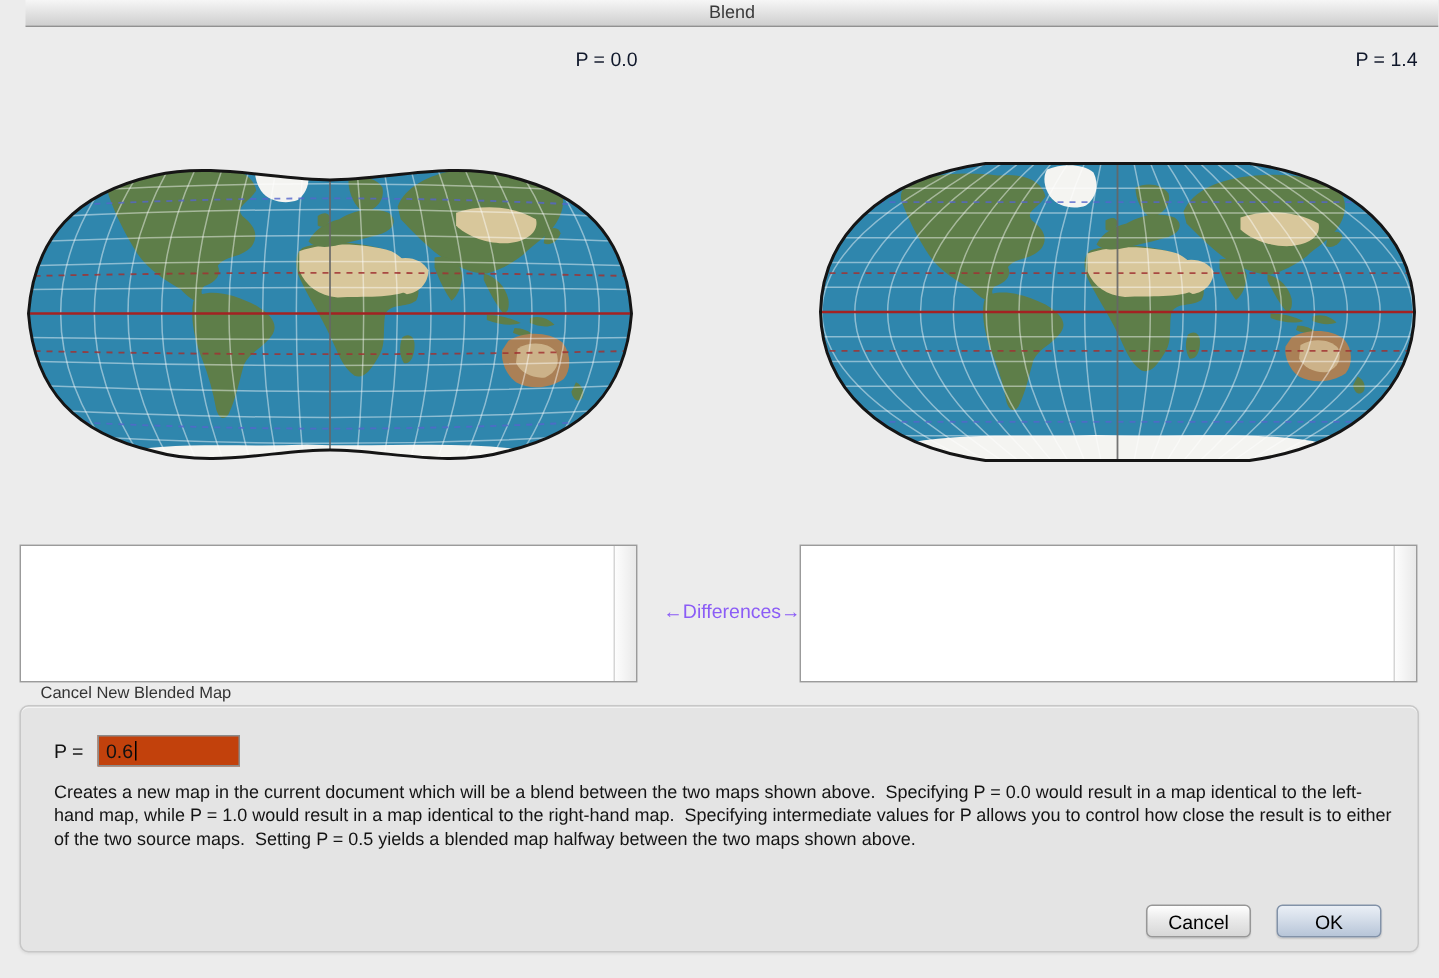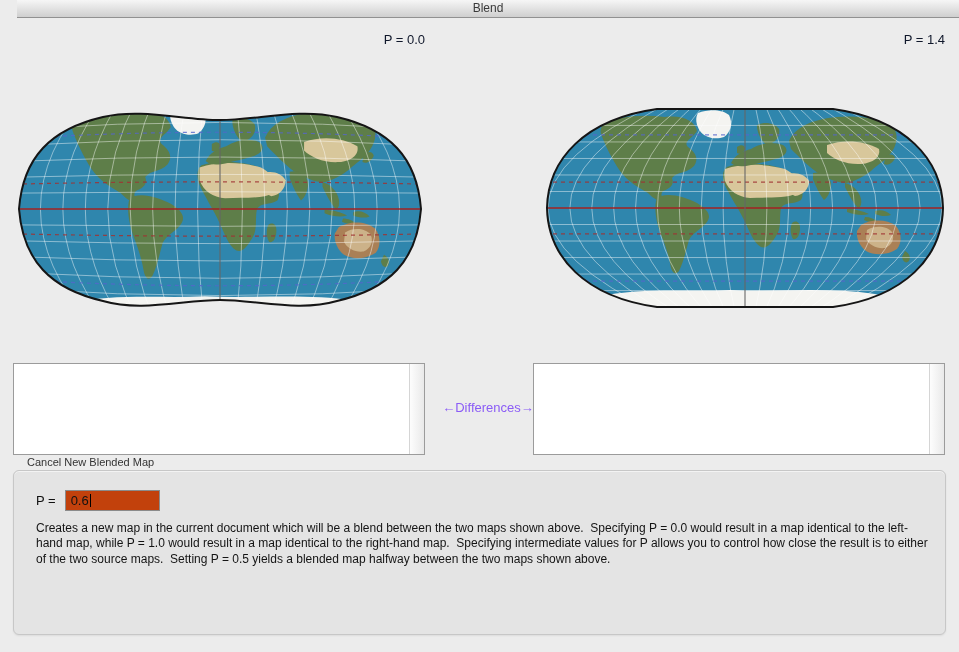--- a/index.html
+++ b/index.html
@@ -220,13 +220,17 @@
 
 <div class="groupbox">
   <div class="p-row">
     <span class="p-label">P =</span>
     <div class="text-field">
       <span>0.6</span>
         <span class="caret"></span>
     </div>
   </div>
   <p class="description">Creates a new map in the current document which will be a blend between the two maps shown above.  Specifying P = 0.0 would result in a map identical to the left-hand map, while P = 1.0 would result in a map identical to the right-hand map.  Specifying intermediate values for P allows you to control how close the result is to either of the two source maps.  Setting P = 0.5 yields a blended map halfway between the two maps shown above.</p>
+  <div class="buttons">
+    <button class="btn">Cancel</button>
+    <button class="btn default">OK</button>
+  </div>
 </div>
 
 </body></html>

